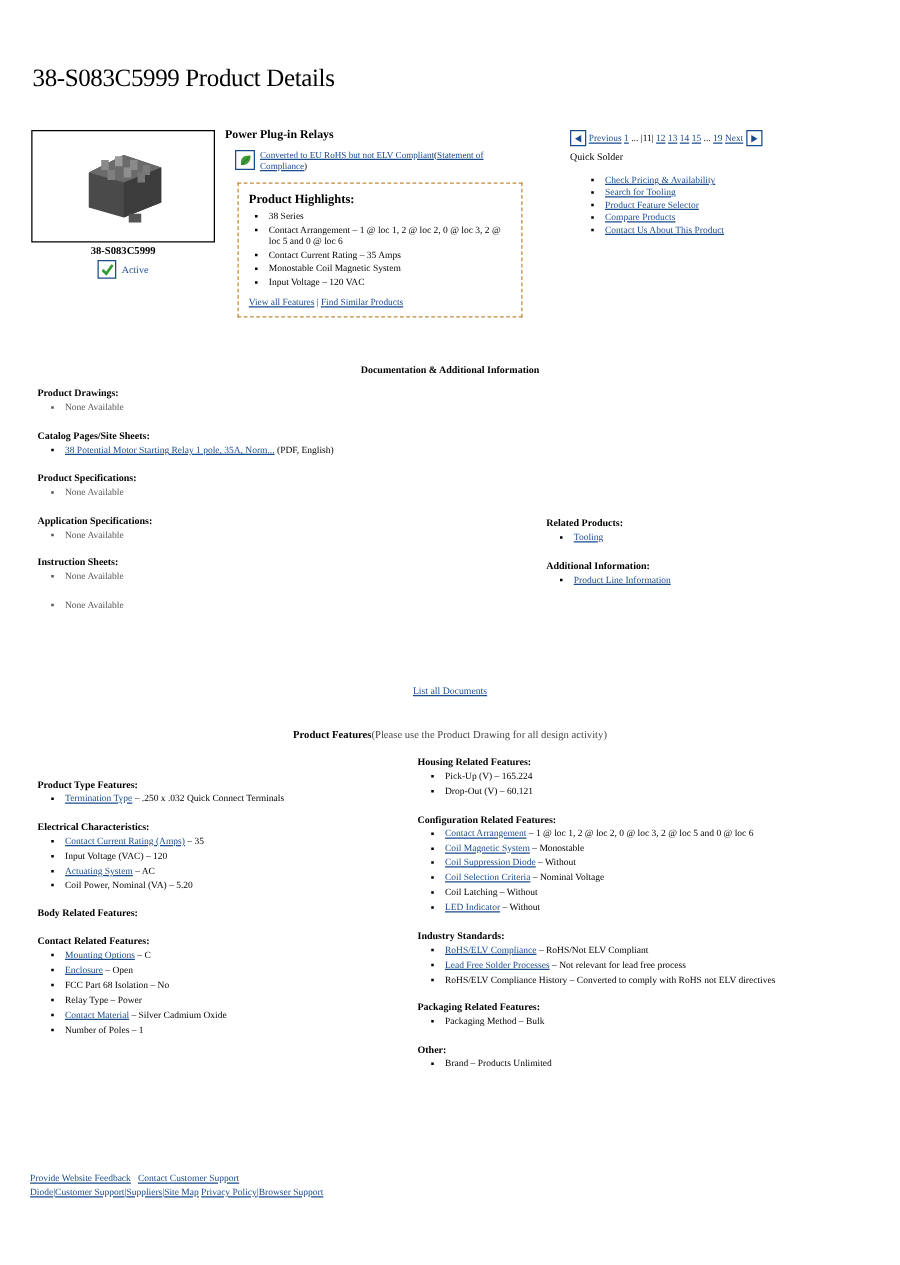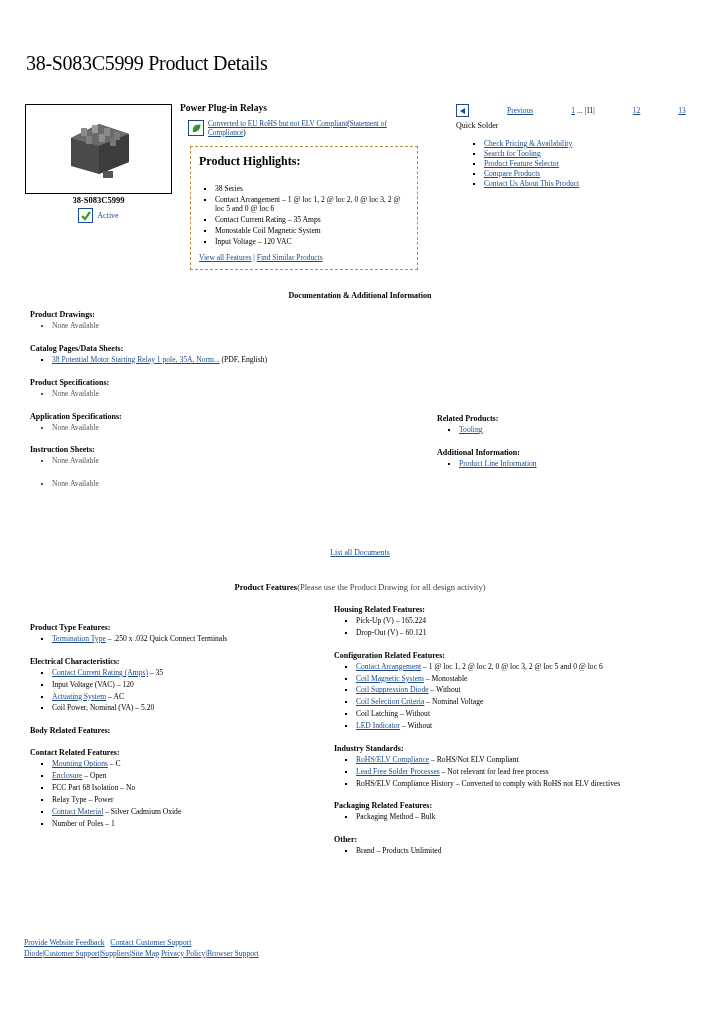--- a/index.html
+++ b/index.html
@@ -57,33 +57,33 @@
     display:flex; align-items:center; justify-content:center; flex:0 0 auto;
   }
   .rohs-text { font-size:7.3px; }
 
   .highlights {
     margin-top:9px; margin-left:10px;
     border:1px dashed #c08a3e;
     padding:7px 8px 7px 8px;
     width:210px;
   }
-  .hl-title { font-weight:bold; font-size:12px; margin-bottom:15px; }
+  .hl-title { font-weight:bold; font-size:10px; margin-bottom:3px; }
   .hl-list { margin:0; padding-left:16px; list-style:square; }
   .hl-list li { margin:1.5px 0; font-size:7.6px; line-height:1.25; }
   .hl-links { margin-top:6px; font-size:7.5px; }
 
   
   .right-col { position:absolute; left:456px; top:104px; width:190px; }
   .pager { display:flex; align-items:center; gap:2px; font-size:7.5px; white-space:nowrap; }
   .arrow-btn {
     width:11px; height:11px; border:1px solid #1a4b8c; background:#fff;
     display:inline-flex; align-items:center; justify-content:center; flex:0 0 auto;
   }
-  .pg { color:#1a4b8c; text-decoration:underline;margin-left:36px; }
+  .pg { color:#1a4b8c; text-decoration:underline; }
   .pg-cur { color:#000; text-decoration:none;text-align:right; }
   .quick-title { margin-top:4px; font-size:8px; }
   .quick-list { margin:9px 0 0 0; padding-left:28px; list-style:square; }
   .quick-list li { margin:1px 0; font-size:7.6px; }
 
   
   .doc-heading {
     position:absolute; left:0; top:291px; width:720px;
     text-align:center; font-weight:bold; font-size:8px;
   }
@@ -217,21 +217,21 @@
 <div class="doc-heading">Documentation &amp; Additional Information</div>
 
 <div class="doc-left">
   <div class="grp">
     <div class="grp-title">Product Drawings:</div>
     <ul>
         <li class="none">None Available</li>
       </ul>
   </div>
   <div class="grp">
-    <div class="grp-title">Catalog Pages/Data Sheets:</div>
+    <div class="grp-title">Catalog Pages/Site Sheets:</div>
     <ul>
         <li><span class="link">38 Potential Motor Starting Relay 1 pole, 35A, Norm...</span> <span>(PDF, English)</span></li>
       </ul>
   </div>
   <div class="grp">
     <div class="grp-title">Product Specifications:</div>
     <ul>
         <li class="none">None Available</li>
       </ul>
   </div>

